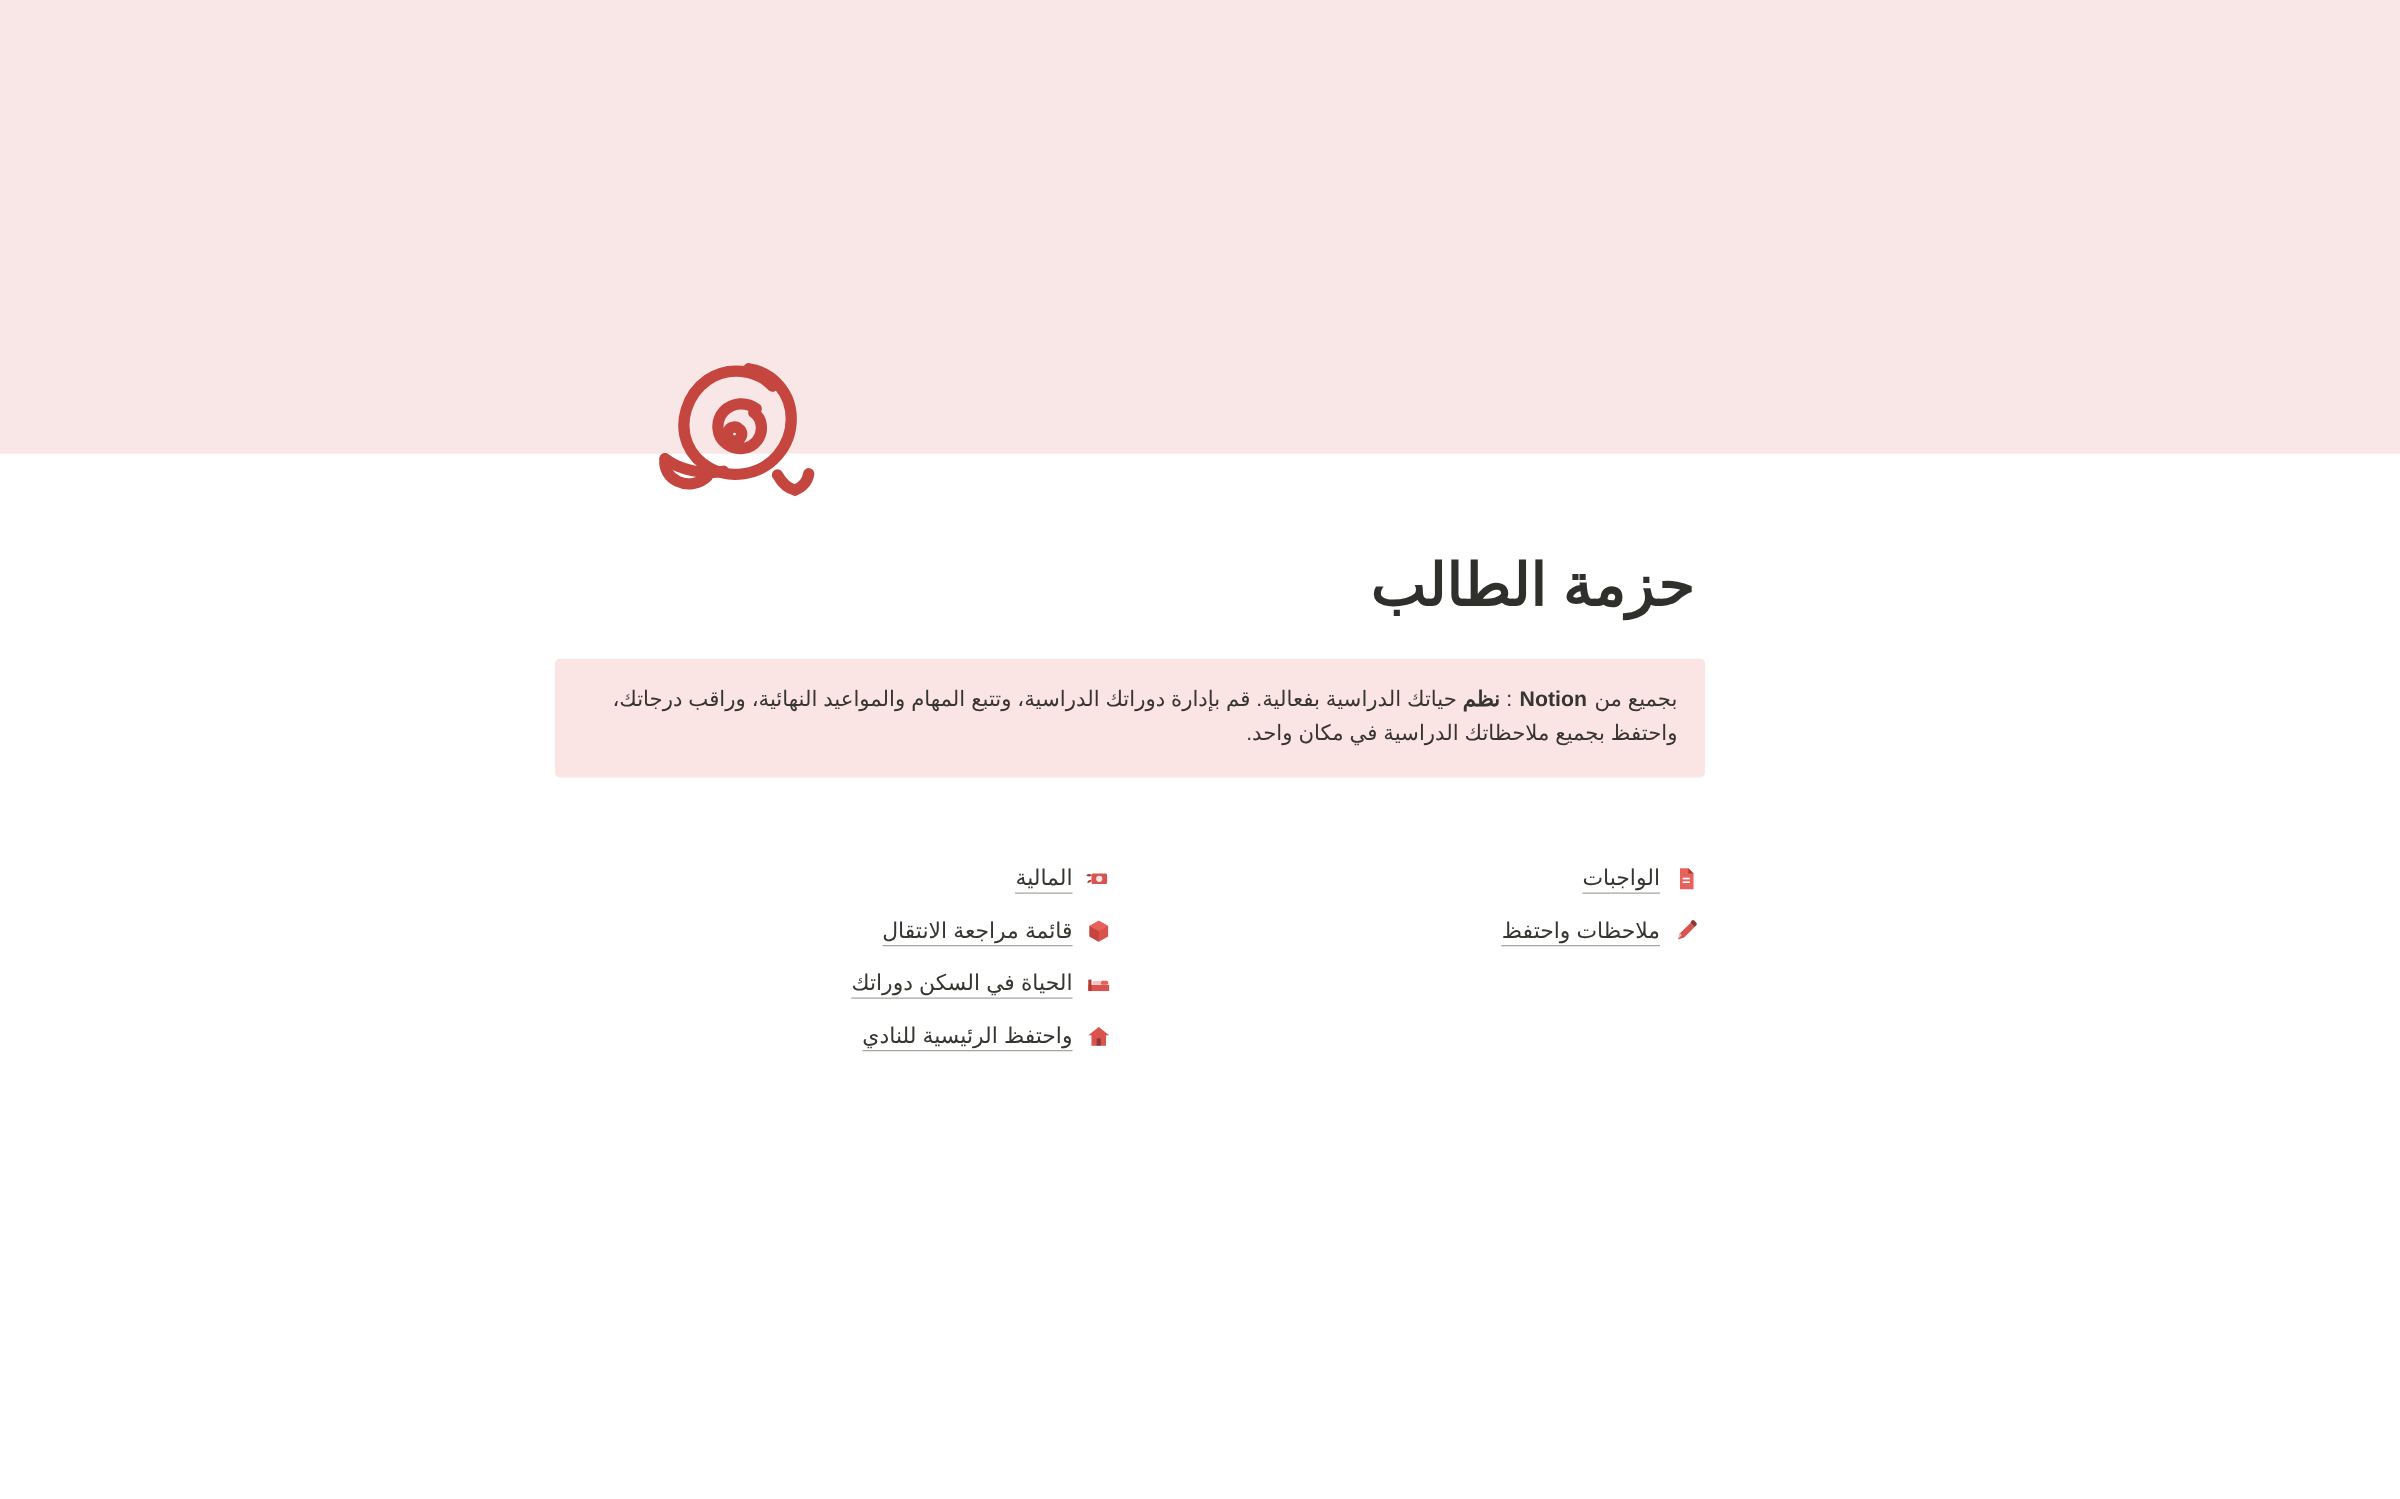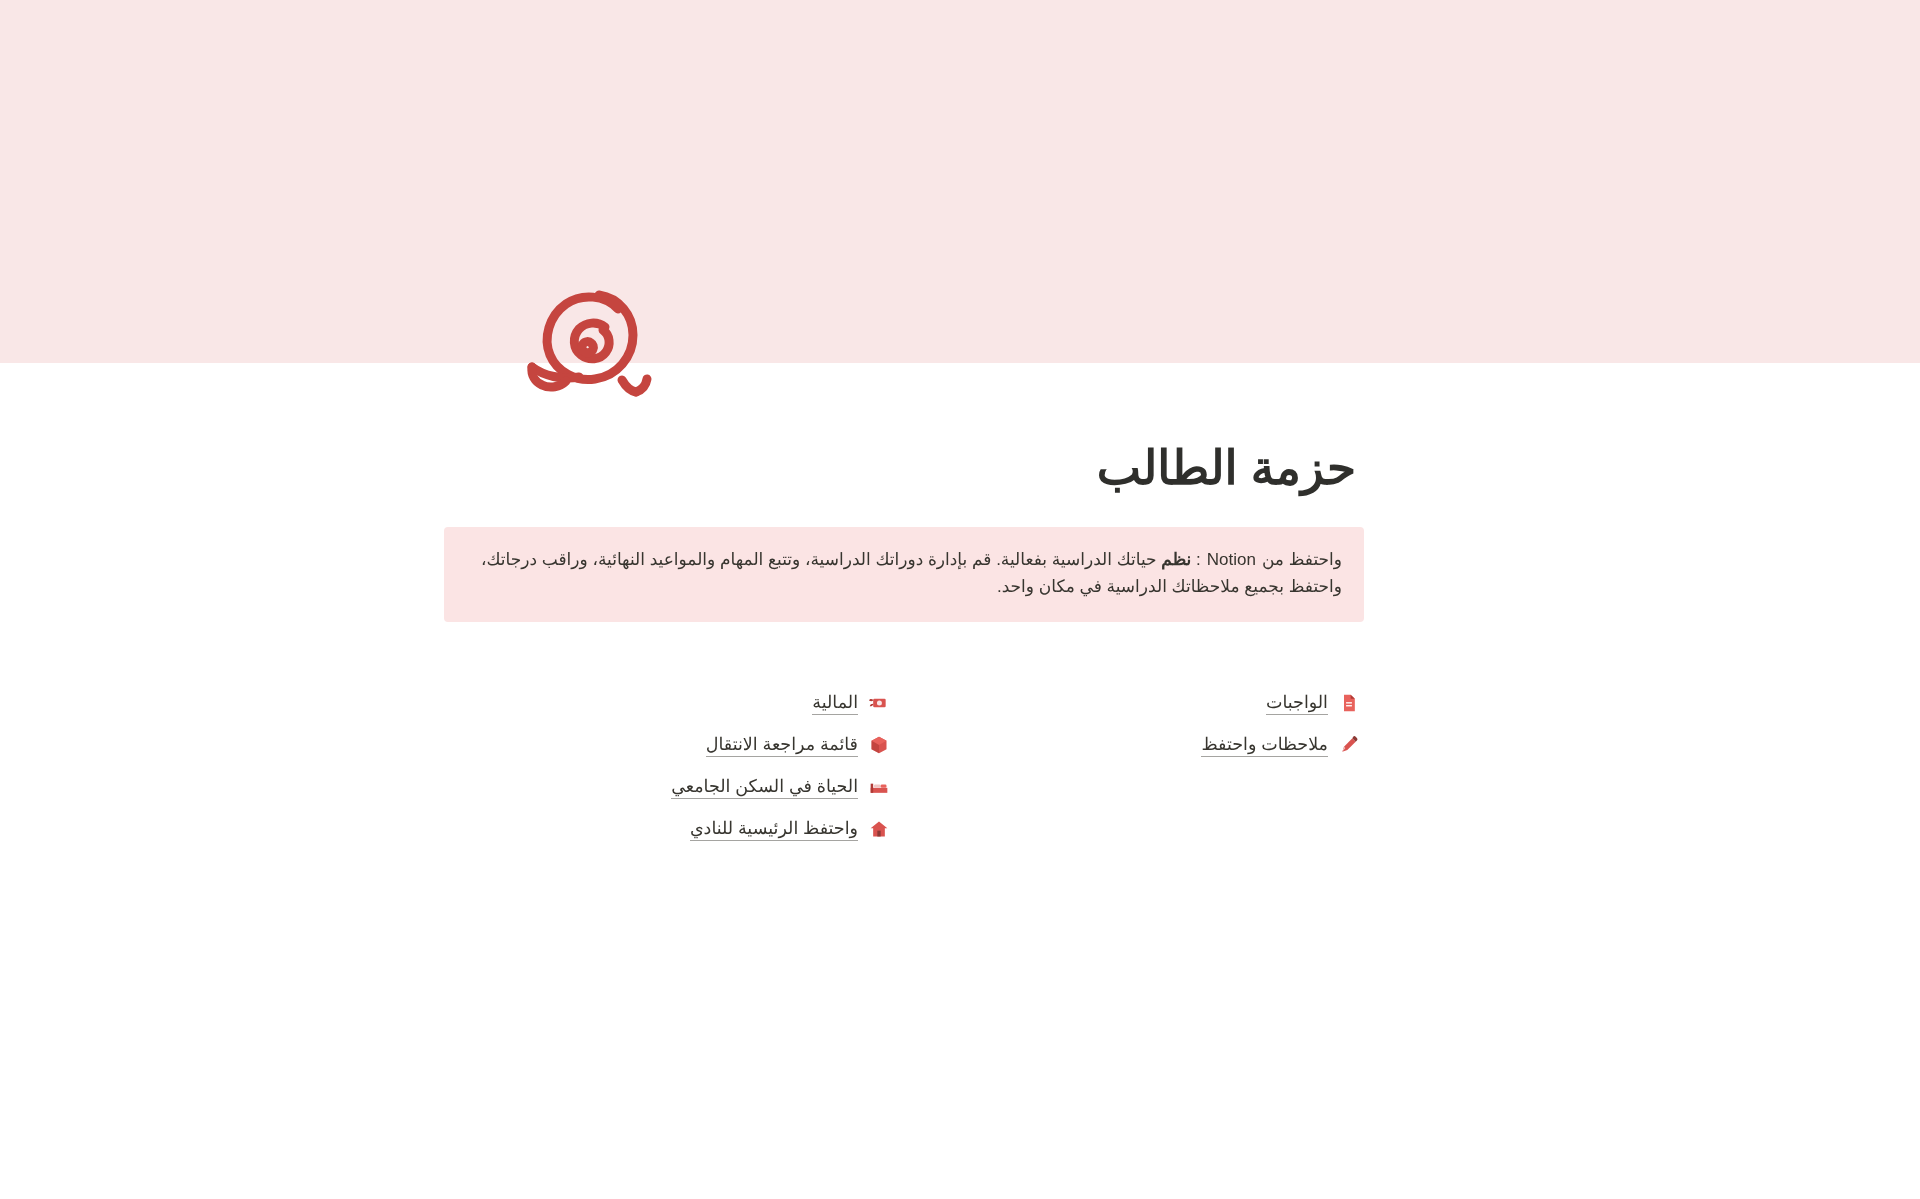--- a/index.html
+++ b/index.html
@@ -70,21 +70,21 @@
     margin-top: 31px;
     background: #fbe4e4;
     border-radius: 4px;
     padding: 20px 22px 22px 22px;
     color: #37352f;
     font-size: 17px;
     line-height: 1.55;
     text-align: right;
   }
   .callout b { font-weight: 700; }
-  .callout .latin { font-weight: 400; }
+  .callout .latin { font-weight: 700; }
 
   
   .columns {
     margin-top: 60px;
     display: flex;
     flex-direction: row;
     gap: 0px;
   }
   .col {
     width: 460px;
@@ -142,21 +142,21 @@
       </g>
     </svg>
   </div>
 
   <div class="content">
     <div class="inner">
 
       <h1 class="title">حزمة الطالب</h1>
 
       <div class="callout">
-        <span>واحتفظ من</span><span class="latin" style="margin:0 6px;">Notion</span><span>:</span>
+        <span>بجميع من</span><span class="latin" style="margin:0 6px;">Notion</span><span>:</span>
         <b>نظم</b><span> حياتك الدراسية بفعالية. قم بإدارة دوراتك الدراسية، وتتبع المهام والمواعيد النهائية، وراقب درجاتك، واحتفظ بجميع ملاحظاتك الدراسية في مكان واحد.</span>
       </div>
 
       <div class="columns">
 
         <div class="col right">
 
 
           <div class="link-row">
             <span class="ico">
@@ -211,21 +211,21 @@
 
           <div class="link-row">
             <span class="ico">
               <svg width="20" height="20" viewBox="0 0 24 24">
                 <rect x="2" y="13" width="20" height="6" fill="#d9534f"></rect>
                 <rect x="2" y="8" width="3" height="11" fill="#b03a35"></rect>
                 <rect x="6" y="9" width="8" height="4" rx="1.5" fill="#f1c5c3"></rect>
                 <rect x="14" y="9" width="7" height="4" rx="1.5" fill="#e8625c"></rect>
               </svg>
             </span>
-            <span class="lbl">الحياة في السكن الجامعي</span>
+            <span class="lbl">الحياة في السكن دوراتك</span>
           </div>
 
           <div class="link-row">
             <span class="ico">
               <svg width="20" height="20" viewBox="0 0 24 24">
                 <path d="M12 3l10 8h-3v10H5V11H2z" fill="#d9534f"></path>
                 <rect x="10" y="14" width="4" height="7" fill="#8c3a36"></rect>
               </svg>
             </span>
             <span class="lbl">واحتفظ الرئيسية للنادي</span>

